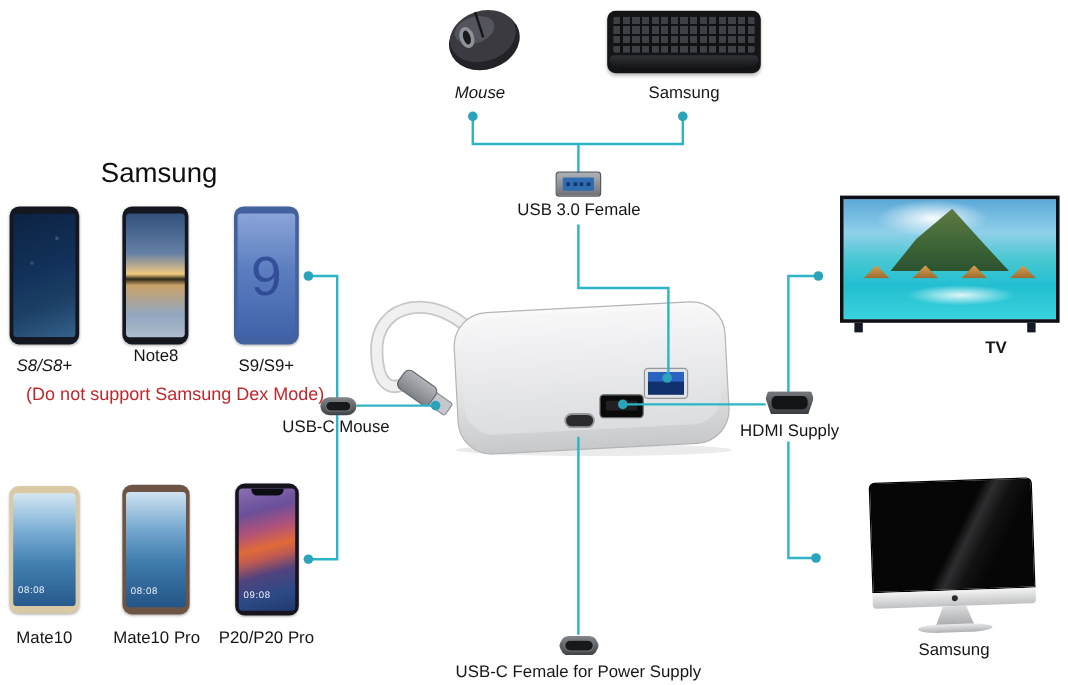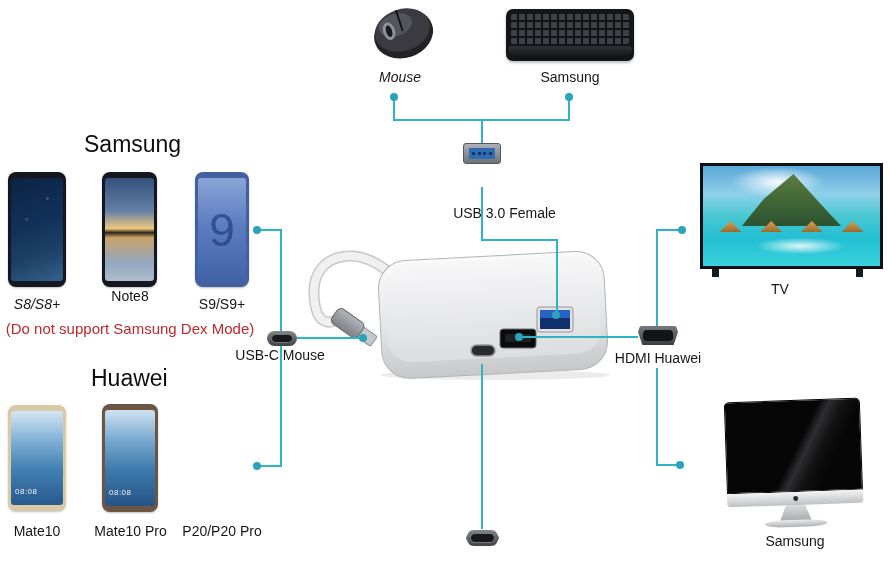--- a/index.html
+++ b/index.html
@@ -1,21 +1,21 @@
 <!DOCTYPE html>
 <html><head>
 <meta charset="utf-8">
 <style>
   * { margin:0; padding:0; box-sizing:border-box; }
   body { background:#ffffff; font-family:"Liberation Sans", sans-serif; }
   #stage { position:relative; width:890px; height:571px; background:#ffffff; overflow:hidden; }
 
   .lbl { position:absolute; color:#161616; font-size:14px; text-align:center; z-index:5; white-space:nowrap; }
   .heading { position:absolute; color:#0e0e0e; font-size:23px; z-index:5; }
-  .warning { position:absolute; font-size:15px; text-align:center; z-index:5; white-space:nowrap; }
+  .warning { position:absolute; font-size:15px; text-align:center; z-index:5; white-space:nowrap;margin-left:16px; }
 
   
   #wires { position:absolute; left:0; top:0; z-index:3; }
 
   
   .phone { position:absolute; border-radius:8px; padding:6px 3px; z-index:2; box-shadow:0 1px 2px rgba(0,0,0,.25); }
   .phone .screen { position:relative; width:100%; height:100%; border-radius:3px; overflow:hidden; }
   .phone .clock { position:absolute; left:4px; bottom:9px; color:#ffffff; font-size:8px; opacity:.92; letter-spacing:.5px; }
   .phone .digit { position:absolute; left:0; top:0; width:100%; height:100%; display:flex; align-items:center; justify-content:center;
                   font-size:46px; color:rgba(26,50,128,.62); }
@@ -144,21 +144,21 @@
   </svg>
 
   <div class="icon-usb3f">
     <div class="slot">
         <i></i>
         <i></i>
         <i></i>
         <i></i>
       </div>
   </div>
-  <div class="lbl" style="left:447px; top:166px; width:115px;margin-top:39px;">USB 3.0 Female</div>
+  <div class="lbl" style="left:425px; top:166px; width:115px;">USB 3.0 Female</div>
 
   <div class="heading" style="left:84px; top:131px;">Samsung</div>
   <div class="phone s8" style="left:8px; top:172px; width:58px; height:115px;">
     <div class="screen"></div>
   </div>
   <div class="phone note8" style="left:102px; top:172px; width:55px; height:115px;">
     <div class="screen"></div>
   </div>
   <div class="phone s9" style="left:195px; top:172px; width:54px; height:115px;">
     <div class="screen">
@@ -168,29 +168,34 @@
   <div class="lbl" style="left:8px; top:296px; width:58px;font-style:italic;">S8/S8+</div>
   <div class="lbl" style="left:100px; top:288px; width:60px;">Note8</div>
   <div class="lbl" style="left:193px; top:296px; width:58px;">S9/S9+</div>
   <div class="warning" style="left:0px; top:320px; width:260px; color:#c0272d;">(Do not support Samsung Dex Mode)</div>
 
   <div class="pill-icon icon-usbcm">
       <div class="inner"></div>
     </div>
   <div class="lbl" style="left:230px; top:347px; width:100px;">USB-C Mouse</div>
 
-  <div class="heading" style="left:91px; top:365px;">Huawei</div>
   <div class="phone mate10" style="left:8px; top:405px; width:58px; height:106px;">
     <div class="screen">
       <span class="clock">08:08</span>
     </div>
   </div>
   <div class="phone mate10pro" style="left:102px; top:404px; width:56px; height:108px;">
     <div class="screen">
       <span class="clock">08:08</span>
+    </div>
+  </div>
+  <div class="phone p20" style="left:196px; top:403px; width:53px; height:110px;">
+    <div class="screen">
+      <span class="notch"></span>
+      <span class="clock">09:08</span>
     </div>
   </div>
   <div class="lbl" style="left:2px; top:523px; width:70px;">Mate10</div>
   <div class="lbl" style="left:88px; top:523px; width:85px;">Mate10 Pro</div>
   <div class="lbl" style="left:174px; top:523px; width:96px;">P20/P20 Pro</div>
 
   <div class="hub">
     <svg width="310" height="140" viewBox="0 0 310 140">
       <defs>
         <linearGradient id="bodyGrad" x1="0" y1="0" x2="0" y2="1">
@@ -227,40 +232,41 @@
       <rect x="205" y="94" width="26" height="8" rx="1" fill="#202022"></rect>
       <rect x="237" y="67" width="36" height="25" rx="3" fill="#e0e2e4" stroke="#94969a" stroke-width="1"></rect>
       <rect x="240" y="70" width="30" height="19" fill="#10316e"></rect>
       <rect x="240" y="70" width="30" height="8" fill="#2a62c0"></rect>
     </svg>
   </div>
 
   <div class="icon-hdmif">
       <div class="inner"></div>
     </div>
-  <div class="lbl" style="left:604px; top:350px; width:108px;">HDMI Huawei</div>
+  <div class="lbl" style="left:604px; top:350px; width:108px;">HDMI Supply</div>
 
   <div class="tv">
     <div class="mountain"></div>
     <div class="huts">
         <span></span>
         <span></span>
         <span></span>
         <span></span>
       </div>
   </div>
   <div class="tv-foot" style="left:712px; top:269px;"></div>
   <div class="tv-foot" style="left:856px; top:269px;"></div>
-  <div class="lbl" style="left:730px; top:281px; width:100px;">TV</div>
+  <div class="lbl" style="left:780px; top:281px; width:100px;font-weight:bold;">TV</div>
 
   <div class="display">
     <div class="screenpart"></div>
     <div class="chin"></div>
     <div class="stand"></div>
     <div class="base"></div>
   </div>
   <div class="lbl" style="left:745px; top:533px; width:100px;">Samsung</div>
 
   <div class="pill-icon icon-usbcf">
       <div class="inner"></div>
     </div>
+  <div class="lbl" style="left:370px; top:551px; width:224px;">USB-C Female for Power Supply</div>
 
 </div>
 
 </body></html>

